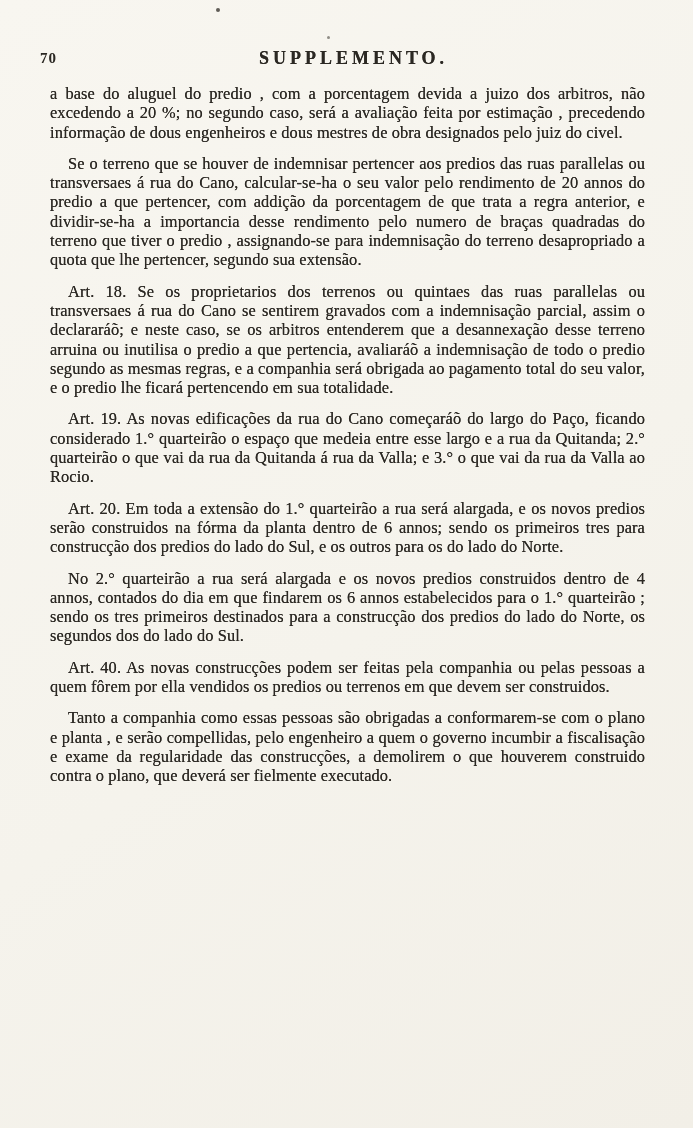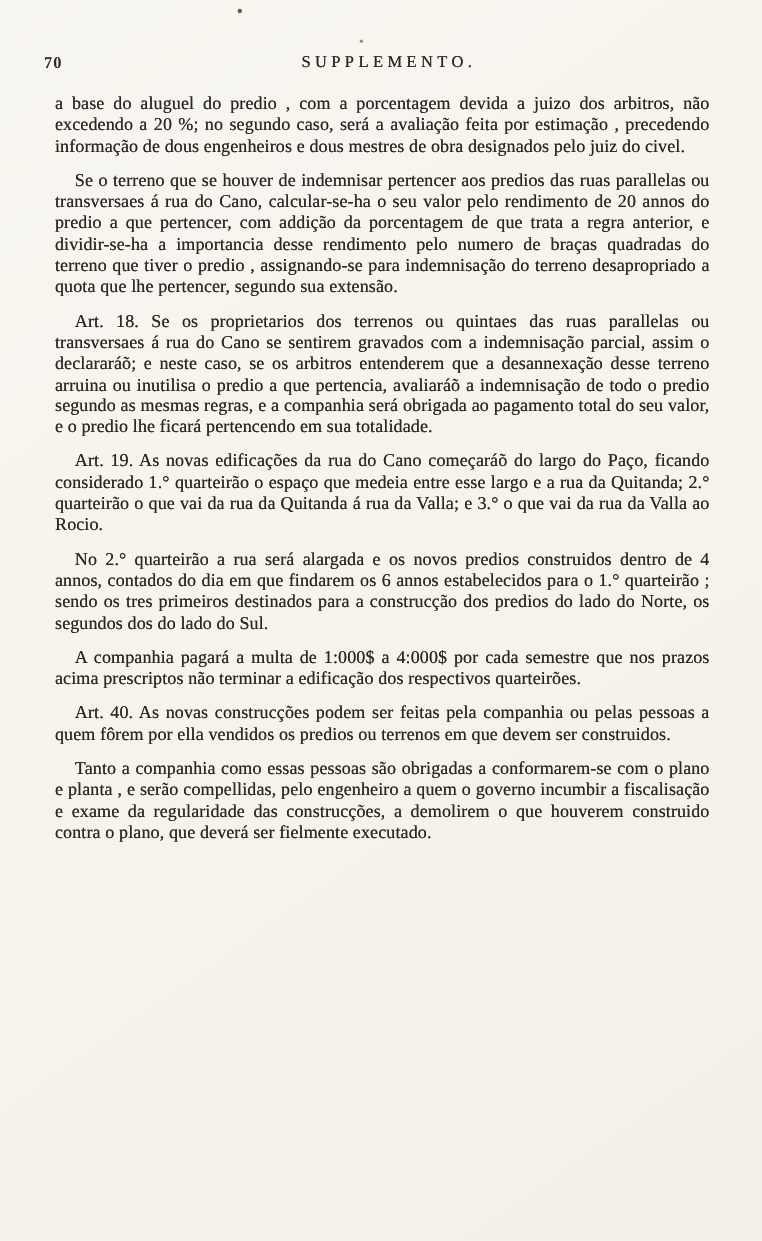--- a/index.html
+++ b/index.html
@@ -34,22 +34,22 @@
   .page-number {
     position: absolute;
     left: 2px;
     top: 2px;
     font-size: 15px;
     font-weight: 700;
     letter-spacing: 1px;
   }
   .page-title {
     display: inline-block;
-    font-size: 15px;
-    font-weight: 400;
+    font-size: 18px;
+    font-weight: 700;
     letter-spacing: 4px;
     text-shadow: 0 0 0.5px rgba(43,40,35,.9);
     margin-left: 12px;
   }
   .page-body {
     font-size: 16.4px;
     line-height: 19.3px;
     text-align: justify;
     letter-spacing: 0.1px;
     text-shadow: 0 0 0.45px rgba(43,40,35,.85);
@@ -71,18 +71,18 @@
   <header class="page-header">
     <span class="page-number">70</span>
     <span class="page-title">SUPPLEMENTO.</span>
   </header>
 
   <main class="page-body">
     <p class="para">a base do aluguel do predio , com a porcentagem devida a juizo dos arbitros, não excedendo a 20 %; no segundo caso, será a avaliação feita por estimação , precedendo informação de dous engenheiros e dous mestres de obra designados pelo juiz do civel.</p>
     <p class="para indent">Se o terreno que se houver de indemnisar pertencer aos predios das ruas parallelas ou transversaes á rua do Cano, calcular-se-ha o seu valor pelo rendimento de 20 annos do predio a que pertencer, com addição da porcentagem de que trata a regra anterior, e dividir-se-ha a importancia desse rendimento pelo numero de braças quadradas do terreno que tiver o predio , assignando-se para indemnisação do terreno desapropriado a quota que lhe pertencer, segundo sua extensão.</p>
     <p class="para indent">Art. 18. Se os proprietarios dos terrenos ou quintaes das ruas parallelas ou transversaes á rua do Cano se sentirem gravados com a indemnisação parcial, assim o declararáõ; e neste caso, se os arbitros entenderem que a desannexação desse terreno arruina ou inutilisa o predio a que pertencia, avaliaráõ a indemnisação de todo o predio segundo as mesmas regras, e a companhia será obrigada ao pagamento total do seu valor, e o predio lhe ficará pertencendo em sua totalidade.</p>
     <p class="para indent">Art. 19. As novas edificações da rua do Cano começaráõ do largo do Paço, ficando considerado 1.° quarteirão o espaço que medeia entre esse largo e a rua da Quitanda; 2.° quarteirão o que vai da rua da Quitanda á rua da Valla; e 3.° o que vai da rua da Valla ao Rocio.</p>
+    <p class="para indent">Art. 20. Em toda a extensão do 1.° quarteirão a rua será alargada, e os novos predios serão construidos na fórma da planta dentro de 6 annos; sendo os primeiros tres para construcção dos predios do lado do Sul, e os outros para os do lado do Norte.</p>
     <p class="para indent">No 2.° quarteirão a rua será alargada e os novos predios construidos dentro de 4 annos, contados do dia em que findarem os 6 annos estabelecidos para o 1.° quarteirão ; sendo os tres primeiros destinados para a construcção dos predios do lado do Norte, os segundos dos do lado do Sul.</p>
-    <p class="para indent">A companhia pagará a multa de 1:000$ a 4:000$ por cada semestre que nos prazos acima prescriptos não terminar a edificação dos respectivos quarteirões.</p>
     <p class="para indent">Art. 40. As novas construcções podem ser feitas pela companhia ou pelas pessoas a quem fôrem por ella vendidos os predios ou terrenos em que devem ser construidos.</p>
     <p class="para indent">Tanto a companhia como essas pessoas são obrigadas a conformarem-se com o plano e planta , e serão compellidas, pelo engenheiro a quem o governo incumbir a fiscalisação e exame da regularidade das construcções, a demolirem o que houverem construido contra o plano, que deverá ser fielmente executado.</p>
   </main>
 </div>
 
 </body></html>

